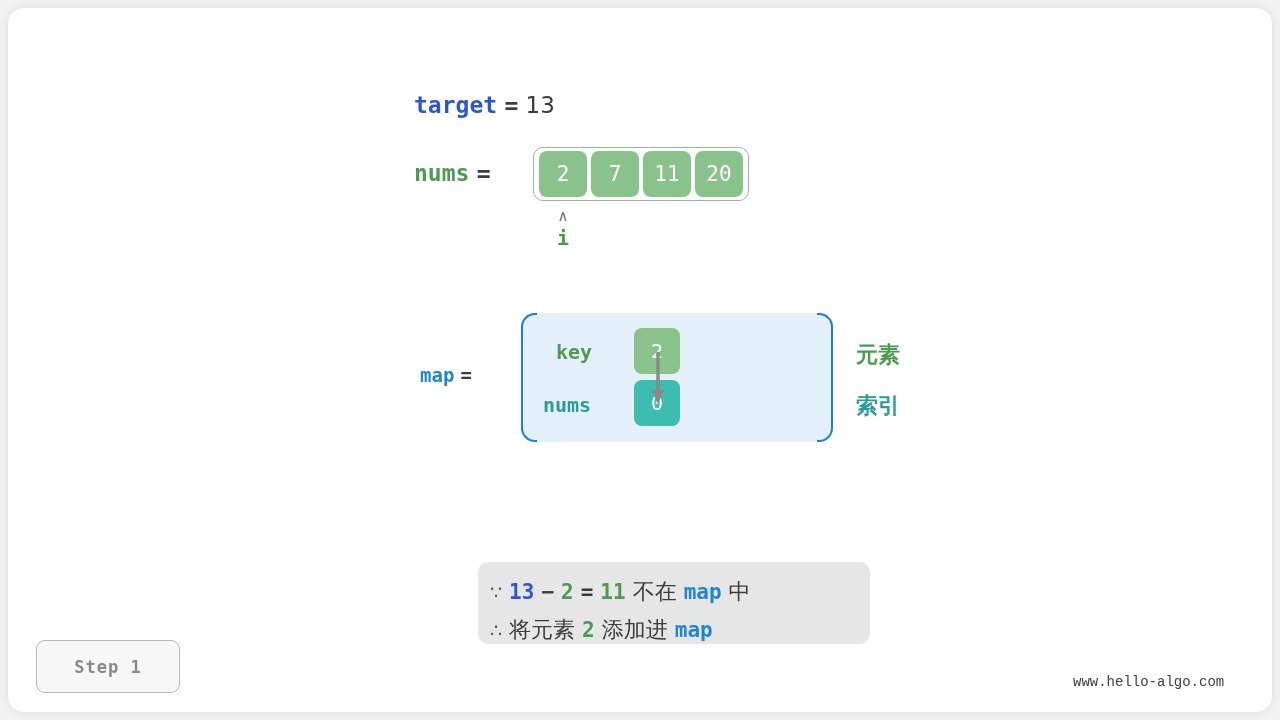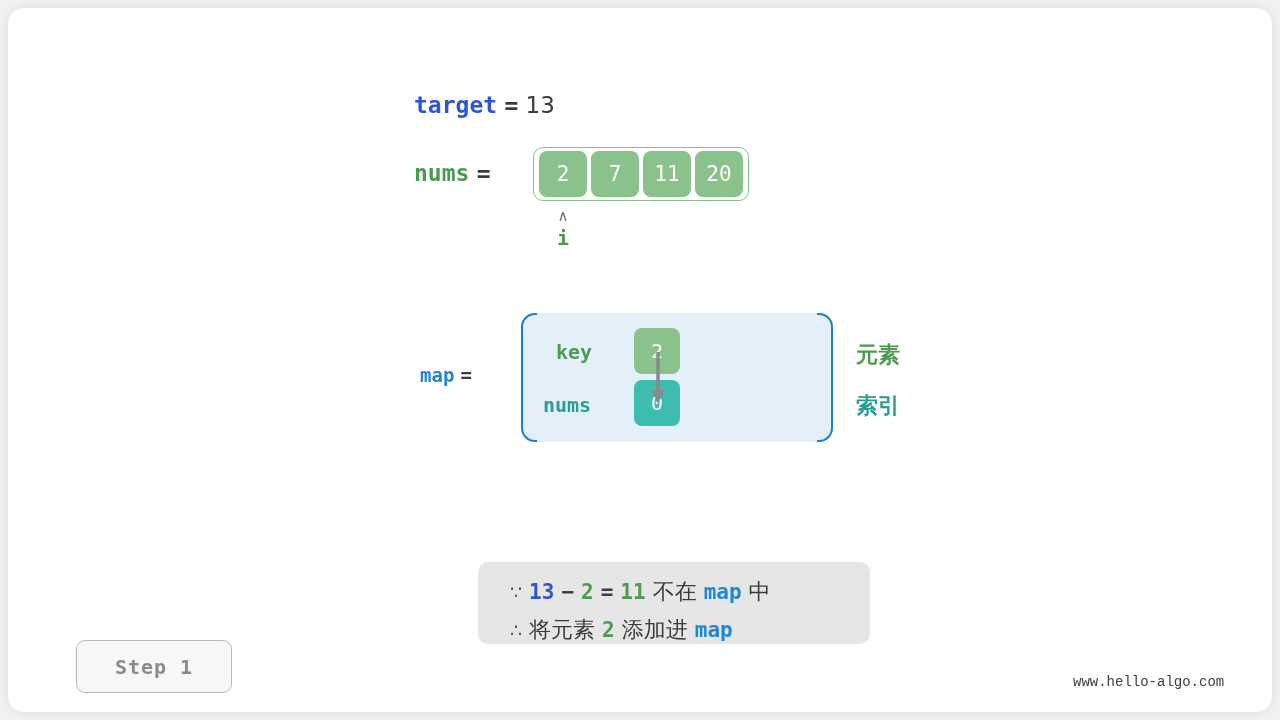--- a/index.html
+++ b/index.html
@@ -182,52 +182,51 @@
     white-space: nowrap;
   }
   #narration .mono { font-size: 21px; }
 
   #callout {
     left: 478px; top: 562px;
     width: 392px; height: 82px;
     background: #e6e6e6;
     border-radius: 10px;
     box-sizing: border-box;
-    padding: 11px 0 0 32px;
+    padding: 11px 0 0 12px;
   }
   .callout-line {
     font-size: 22px;
     color: #3c3c3c;
     white-space: nowrap;
     line-height: 38px;
   }
   .callout-line .sym {
     font-family: "DejaVu Sans", sans-serif;
     color: #555;
     font-size: 19px;
   }
   .callout-line .mono { font-size: 21px; }
 
   
   #step-badge {
     left: 36px; top: 640px;
-    width: 156px; height: 53px;
+    width: 144px; height: 53px;
     border: 1.4px solid #b8b8b8;
     border-radius: 9px;
     background: #f7f7f7;
     box-sizing: border-box;
     display: flex;
     align-items: center;
     justify-content: center;
     color: #8a8a8a;
     font-family: "DejaVu Sans Mono", monospace;
     font-weight: bold;
-    font-size: 20px;
+    font-size: 17px;
     letter-spacing: 1px;
-    margin-left: 40px;
   }
 
   
   #watermark {
     left: 1073px; top: 674px;
     color: #404040;
     font-family: Liberation Mono, monospace;
     font-size: 14px;
   }
 </style>

